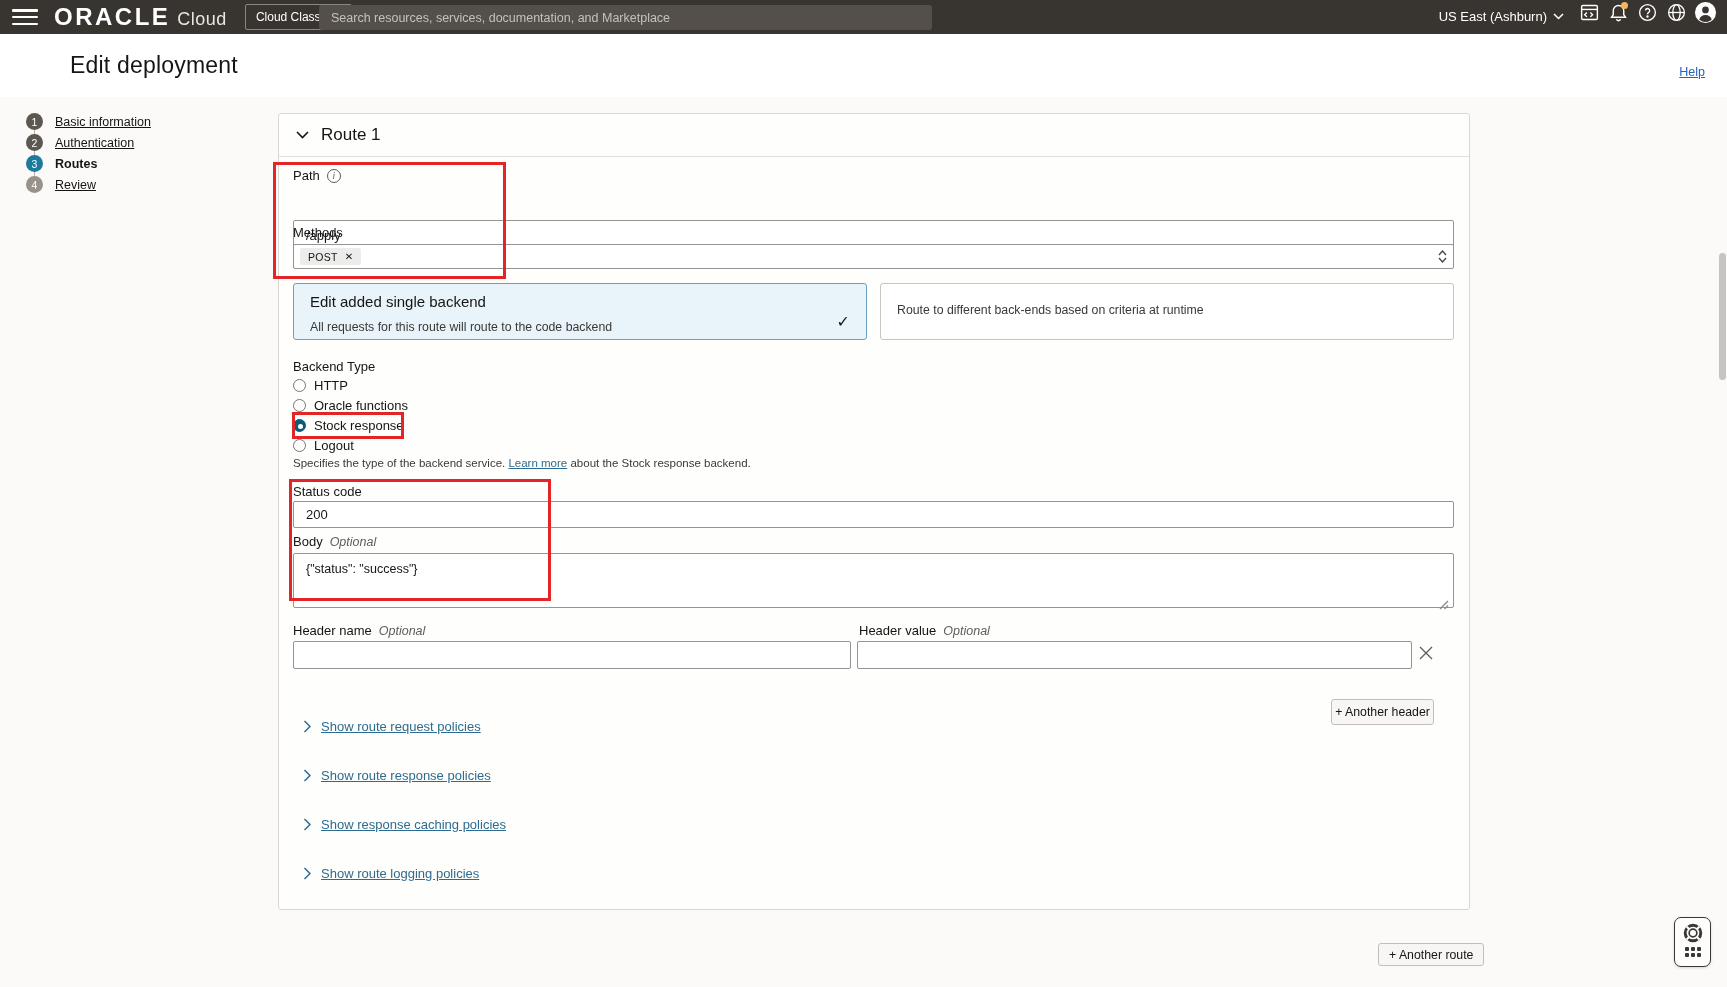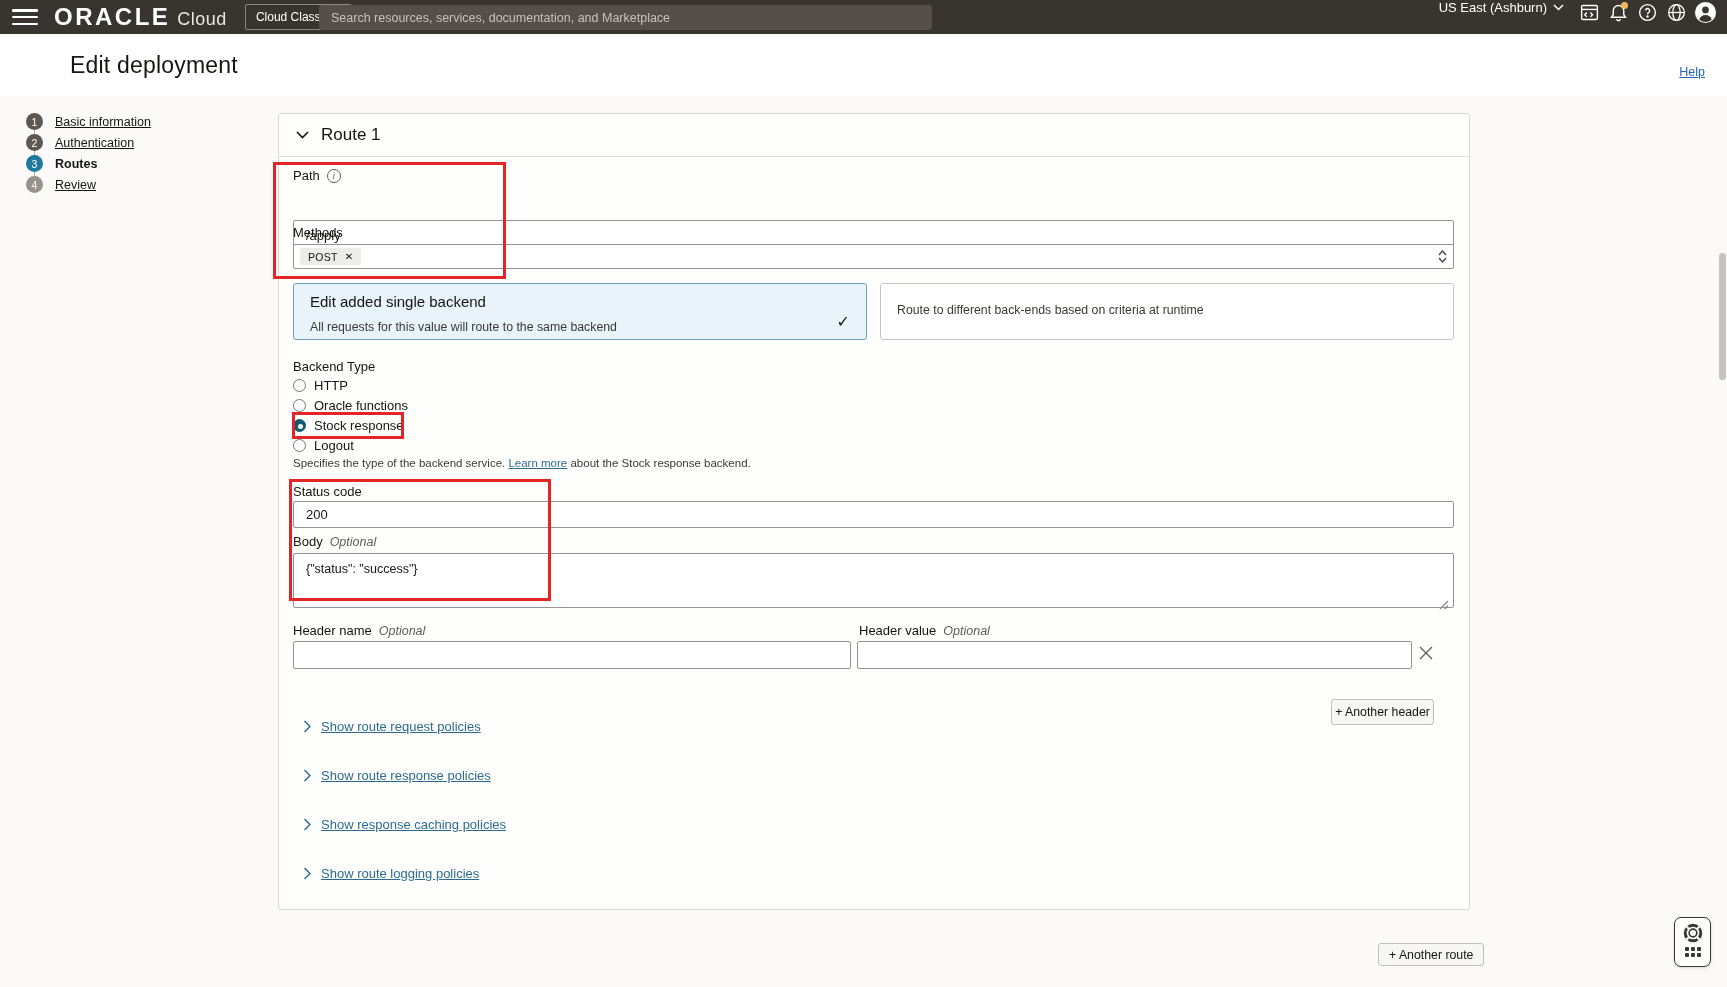--- a/index.html
+++ b/index.html
@@ -13,21 +13,21 @@
   .brand { display:flex; align-items:baseline; margin-left:16px; }
   .brand .oracle { color:#fff; font-weight:700; font-size:24px; letter-spacing:2.5px; }
   .brand .cloud { color:#e8e6e3; font-weight:300; font-size:18px; margin-left:7px; letter-spacing:.5px; }
   .classic-btn { margin-left:18px; height:26px; border:1px solid #8a8781; border-radius:2px;
     color:#fff; font-size:12px; display:flex; align-items:center; padding:0 10px; gap:7px; cursor:pointer; background:transparent; }
   .classic-btn .chev { font-size:13px; line-height:1; }
   .search-wrap { position:absolute; left:319px; top:5px; width:613px; height:25px; }
   .search-input { width:100%; height:100%; background:#544f4a; border:none; border-radius:3px;
     color:#22c55e; font-size:12.5px; padding:0 12px; font-family:"Liberation Sans", sans-serif; }
   .search-input::placeholder { color:#c3c1be; }
-  .topbar-right { position:absolute; right:10px; top:0; height:24px; display:flex; align-items:flex-start; gap:5px; }
+  .topbar-right { position:absolute; right:10px; top:0; height:24px; display:flex; align-items:flex-end; gap:5px; }
   .region { color:#fff; font-size:13px; display:flex; align-items:center; gap:6px; cursor:pointer; margin-right:8px; }
   .tb-icon { width:24px; height:24px; display:flex; align-items:center; justify-content:center; position:relative; cursor:pointer; }
   .badge-dot { position:absolute; top:2px; right:2px; width:7px; height:7px; border-radius:50%; background:#f2b75f; }
 
   
   .pagehead { height:63px; background:#ffffff; position:relative; display:flex; align-items:center; }
   .page-title { font-size:23px; font-weight:400; margin-left:70px; letter-spacing:.2px; }
   .help-link { position:absolute; right:22px; top:31px; font-size:12.5px; color:#2563c0; text-decoration:underline; cursor:pointer; }
 
   
@@ -245,21 +245,21 @@
           </svg>
         <svg width="9" height="6" viewBox="0 0 9 6">
             <polyline points="1,1 4.5,5 8,1" fill="none" stroke="#4a4a47" stroke-width="1.4"></polyline>
           </svg>
       </span>
     </div>
 
     <div class="cards">
       <div class="backend-card selected">
         <div class="card-title">Edit added single backend</div>
-        <div class="card-sub">All requests for this value will route to the same backend</div>
+        <div class="card-sub">All requests for this route will route to the code backend</div>
         <span class="card-check">✓</span>
       </div>
       <div class="backend-card">
         <div class="card-sub">Route to different back-ends based on criteria at runtime</div>
 
       </div>
     </div>
 
     <div class="flabel" style="left:14px; top:245px;">Backend Type</div>
     <div class="radio-group">

